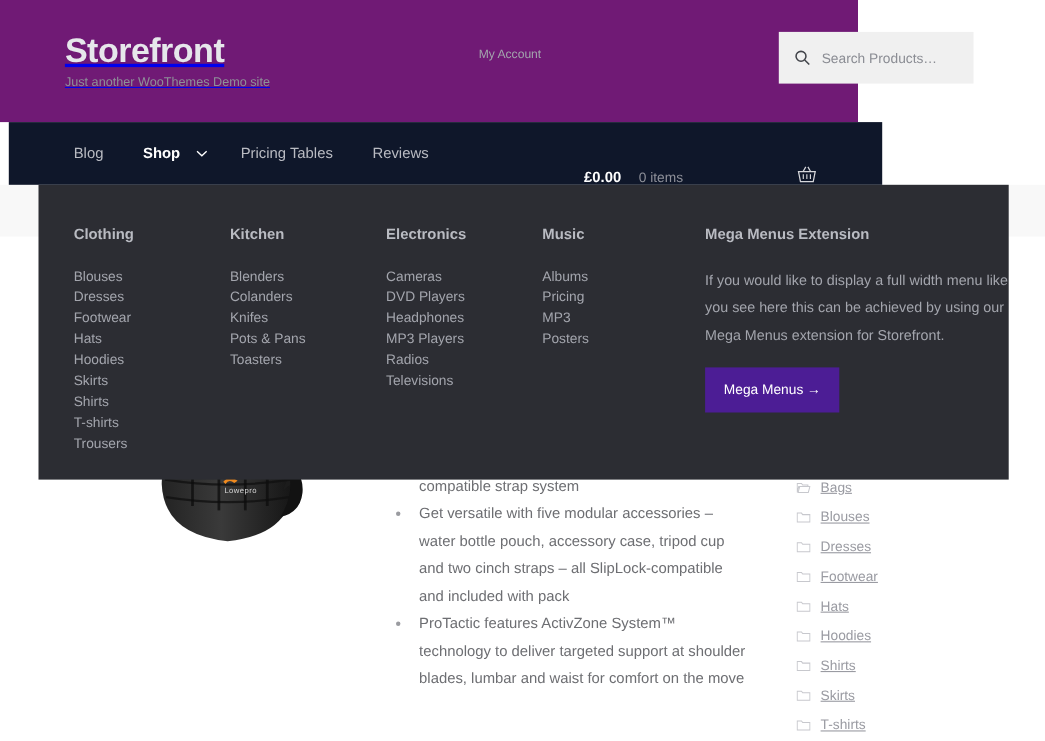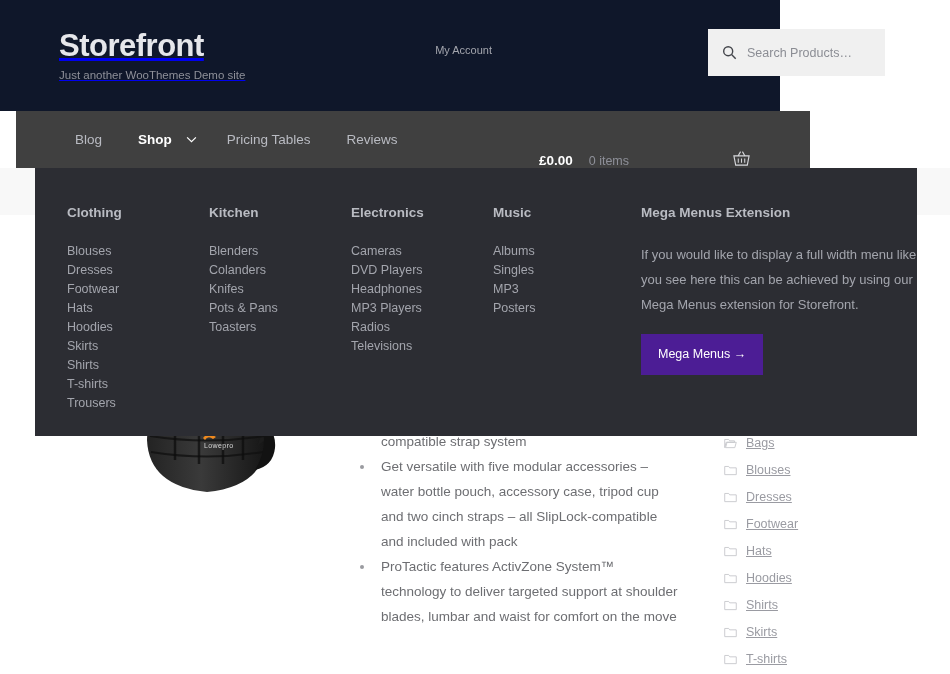--- a/index.html
+++ b/index.html
@@ -7,21 +7,21 @@
     width: 950px; height: 674px;
     overflow: hidden;
     background: #ffffff;
     font-family: "Liberation Sans", sans-serif;
   }
   #page { position: relative; width: 950px; height: 674px; overflow: hidden; background:#fff; }
 
   
   .masthead {
     position: absolute; top: 0; left: 0; width: 780px; height: 111px;
-    background: #0f172a;
+    background: #701a75;
   }
   .brand { position: absolute; left: 59px; top: 27px; }
   .brand-title {
     font-size: 31px; font-weight: bold; color: #e6e7eb;
     letter-spacing: -0.5px; line-height: 38px;
   }
   .brand-tagline {
     font-size: 11.5px; color: #8e9099; line-height: 16px; margin-top: 2px;
   }
   .my-account {
@@ -35,22 +35,22 @@
   .search-icon { width: 15px; height: 15px; flex: 0 0 auto; }
   .search-input {
     border: none; outline: none; background: transparent;
     font-family: "Liberation Sans", sans-serif;
     font-size: 12.5px; color: #43454b; margin-left: 10px; width: 130px;
   }
   .search-input::placeholder { color: #8b8d94; }
 
   
   .navbar {
-    position: absolute; top: 111px; left: 16px; width: 794px; height: 57px;
-    background: #404040;
+    position: absolute; top: 111px; left: 8px; width: 794px; height: 57px;
+    background: #0f172a;
   }
   .nav-items {
     position: absolute; left: 59px; top: 0; height: 57px;
     display: flex; align-items: center; gap: 0;
   }
   .nav-item {
     font-size: 13.5px; color: #b9bbc2; text-decoration: none;
     margin-right: 36px; display: flex; align-items: center; line-height: 57px;
   }
   .nav-item.active { color: #ffffff; font-weight: bold; margin-right: 14px; }
@@ -303,21 +303,21 @@
       <a class="mm-link" href="#">DVD Players</a>
       <a class="mm-link" href="#">Headphones</a>
       <a class="mm-link" href="#">MP3 Players</a>
       <a class="mm-link" href="#">Radios</a>
       <a class="mm-link" href="#">Televisions</a>
     </div>
 
     <div class="mm-col">
       <div class="mm-heading">Music</div>
       <a class="mm-link" href="#">Albums</a>
-      <a class="mm-link" href="#">Singles</a>
+      <a class="mm-link" href="#">Pricing</a>
       <a class="mm-link" href="#">MP3</a>
       <a class="mm-link" href="#">Posters</a>
     </div>
 
     <div class="mm-col wide">
       <div class="mm-heading">Mega Menus Extension</div>
       <div class="mm-text">If you would like to display a full width menu like you see here this can be achieved by using our Mega Menus extension for Storefront.</div>
       <a class="mm-button" href="#">Mega Menus →</a>
     </div>
 

